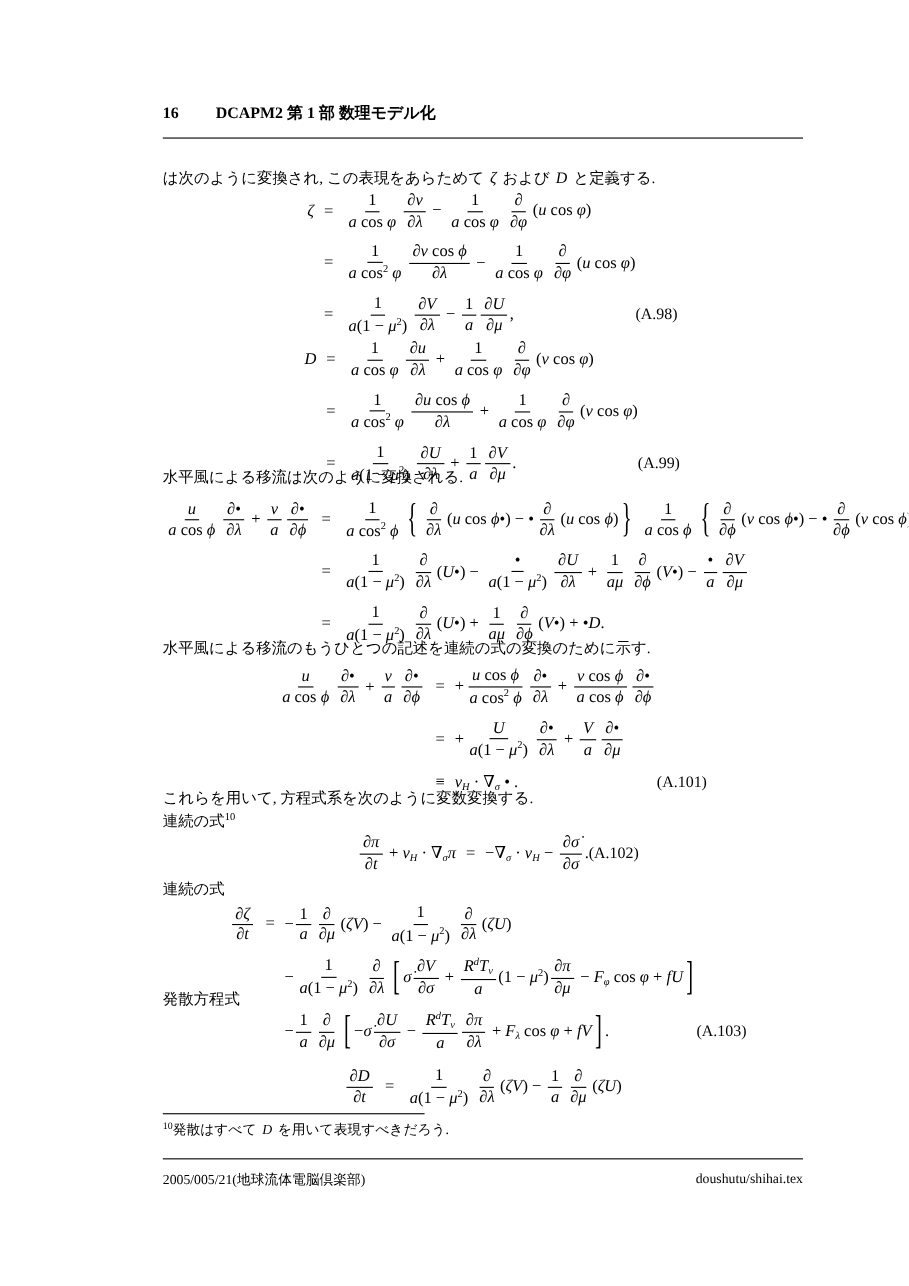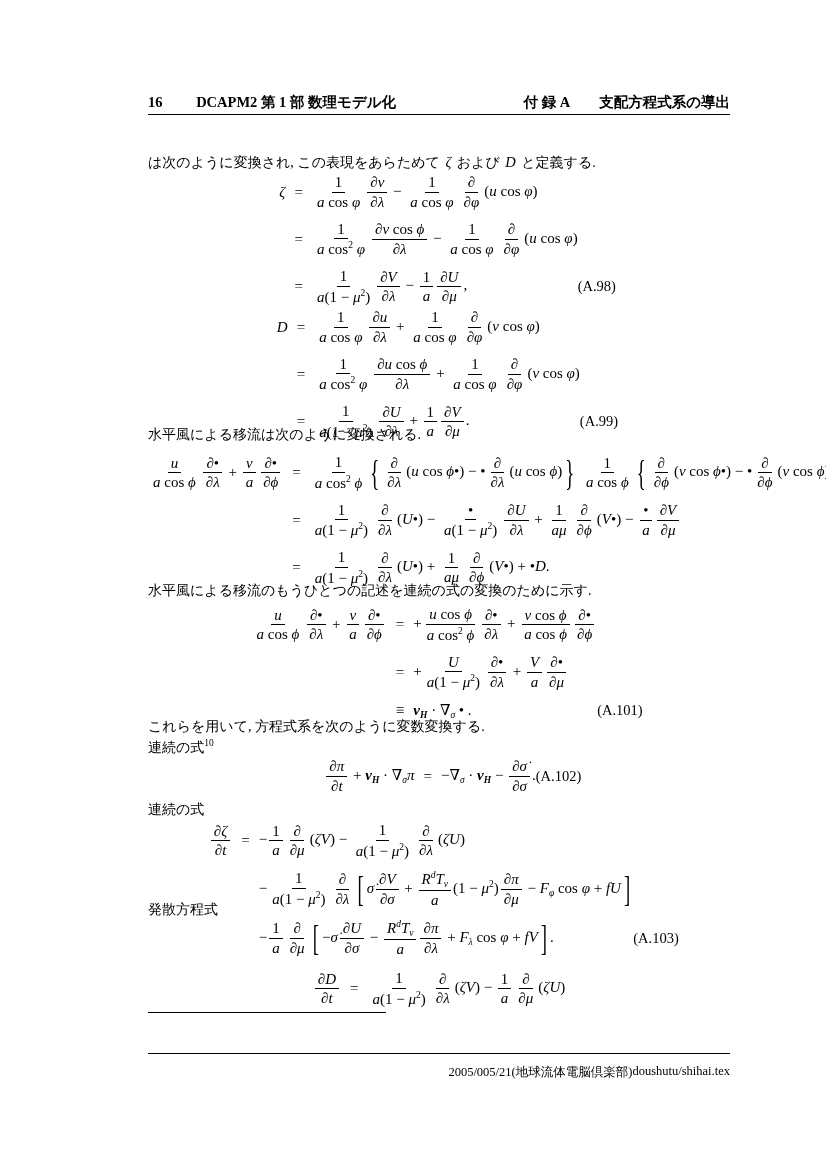--- a/index.html
+++ b/index.html
@@ -2,21 +2,21 @@
 <html><head>
 <meta charset="utf-8">
 <style>
   html,body{margin:0;padding:0;background:#ffffff;}
   .page{position:relative;width:826px;height:1169px;background:#ffffff;color:#000;
         font-family:"Liberation Serif","DejaVu Serif",serif;overflow:hidden;}
   .content{position:absolute;left:148px;top:93px;width:582px;}
 
   
   .header{position:absolute;top:0;left:0;width:100%;display:flex;justify-content:space-between;
-          font-weight:bold;font-size:14.5px;border-bottom:1.2px solid #000;padding-bottom:2px;}
+          font-weight:bold;font-size:14.5px;border-bottom:1.2px solid #000;padding-bottom:13px;}
   .htitle{margin-left:30px;}
   .hsec{margin-left:26px;}
 
   
   .para{position:absolute;left:0;width:100%;font-size:14px;line-height:1.45;white-space:nowrap;}
   .para .m{font-style:italic;font-size:14.5px;padding:0 2px;}
   .para sup{font-size:9.5px;}
 
   
   .eq{position:absolute;left:0;width:100%;display:table;border-collapse:collapse;font-size:15px;}
@@ -27,53 +27,49 @@
   .ec.rel{padding:5px 9px;white-space:nowrap;}
   .ec.rhs{text-align:left;white-space:nowrap;}
   .ec.tagc{width:50%;text-align:left;white-space:nowrap;}
   .tag{font-style:normal;font-size:14.5px;}
 
   
   .m{font-style:italic;}
   .m .up{font-style:normal;}
   .m sup{font-size:9.5px;}
   .m sub{font-size:9.5px;vertical-align:-0.3em;}
-  .mb{font-weight:bold;}
+  .mb{font-weight:normal;}
   .mf{display:inline-flex;flex-direction:column;align-items:center;vertical-align:middle;
       margin:0 2px;text-align:center;}
   .mf > span{display:block;line-height:1.12;}
   .mf > .fn{border-bottom:1px solid #000;padding:0 3px 1px;}
   .mf > .fd{padding:1px 3px 0;}
   .tall{display:inline-block;font-style:normal;font-size:1.25em;transform:scaleY(1.95);
         margin:0 3px;vertical-align:middle;}
 
   
   .footnote{position:absolute;left:0;top:919px;width:100%;font-size:12.5px;}
   .fnrule{width:238px;border-top:1px solid #000;margin-bottom:5px;}
   .fntext sup{font-size:9px;}
   .fntext .m{font-style:italic;padding:0 2px;}
 
   
   .footer{position:absolute;left:0;top:960px;width:100%;border-top:1px solid #000;
-          padding-top:10px;display:flex;justify-content:flex-end;font-size:12.5px;}
+          padding-top:10px;display:flex;justify-content:space-between;font-size:12.5px;}
 </style>
 </head>
 <body>
 
 <div class="page">
   <div class="content">
 
     <div class="header">
       <div>
         <span>16</span>
         <span class="htitle">DCAPM2 第 1 部 数理モデル化</span>
-      </div>
-      <div>
-        <span>付 録 A</span>
-        <span class="hsec">支配方程式系の導出</span>
       </div>
     </div>
 
     <div class="para" style="top:59px">は次のように変換され, この表現をあらためて <span class="m">ζ</span> および <span class="m">D</span> と定義する.</div>
     <div class="eq" style="top:76px">
         <div class="eqrow">
           <div class="ec sp"></div>
           <div class="ec lhs m">ζ</div>
           <div class="ec rel m"><span class="up">=</span></div>
           <div class="ec rhs m"><span class="mf">
@@ -443,20 +439,21 @@
             </span><span class="mf">
               <span class="fn">∂</span>
               <span class="fd">∂μ</span>
             </span><span class="up">(</span>ζU<span class="up">)</span></div>
           <div class="ec tagc"></div>
         </div>
       </div>
 
     <div class="footnote">
       <div class="fnrule"></div>
+      <div class="fntext"><sup>10</sup>発散はすべて <span class="m">D</span> を用いて表現すべきだろう.</div>
     </div>
 
     <div class="footer">
       <span>2005/005/21(地球流体電脳倶楽部)</span>
       <span>doushutu/shihai.tex</span>
     </div>
 
   </div>
 </div>
 

